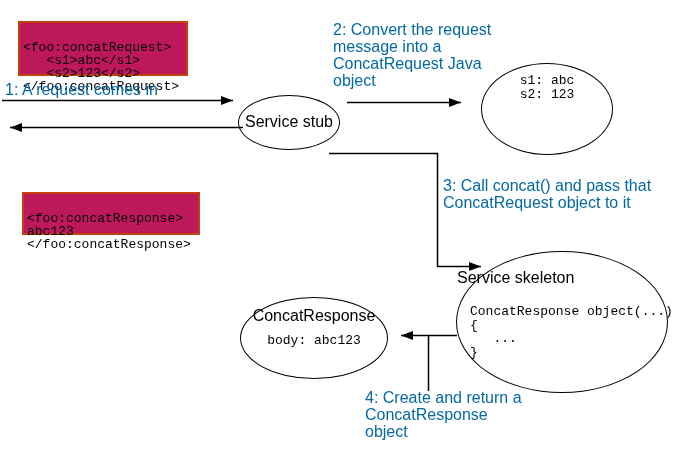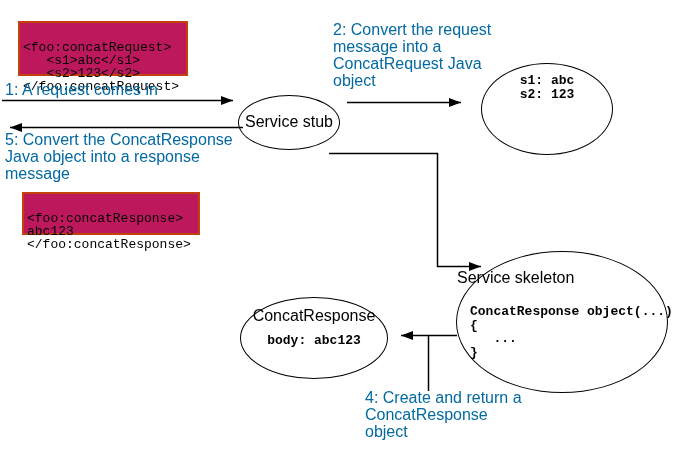--- a/index.html
+++ b/index.html
@@ -40,21 +40,20 @@
   }
   .ellipse .title{
     font-size:16px;
     line-height:18px;
     white-space:pre;
   }
   .ellipse .code{
     line-height:13.5px;
     display:inline-block;
     text-align:left;
-    font-weight:bold;
   }
   #connector-layer{position:absolute;left:0;top:0;}
   #connector-layer path{fill:none;stroke:#000;stroke-width:1.5;}
 </style>
 </head>
 <body>
 
 <div id="canvas">
 
   <svg id="connector-layer" width="687" height="455" viewBox="0 0 687 455">
@@ -84,28 +83,27 @@
 &lt;/foo:concatResponse&gt;</pre>
   </div>
 
   <div class="abs label" style="left:5px;top:81px;">1: A request comes in</div>
 
   <div class="abs label" style="left:333px;top:21px;">2: Convert the request
 message into a
 ConcatRequest Java
 object</div>
 
+  <div class="abs label" style="left:443px;top:177px;">3: Call concat() and pass that
+ConcatRequest object to it</div>
 
   <div class="abs label" style="left:365px;top:389px;">4: Create and return a
 ConcatResponse
 object</div>
 
-  <div class="abs label" style="left:5px;top:131px;">5: Convert the ConcatResponse
-Java object into a response
-message</div>
 
   <div class="abs ellipse" style="left:238px;top:95px;width:102px;height:55px;">
     <div class="title" style="margin-top:17px;">Service stub</div>
   </div>
 
   <div class="abs ellipse" style="left:481px;top:63px;width:132px;height:92px;">
     <pre class="code" style="margin-top:10px;">s1: abc
 s2: 123</pre>
   </div>
 

